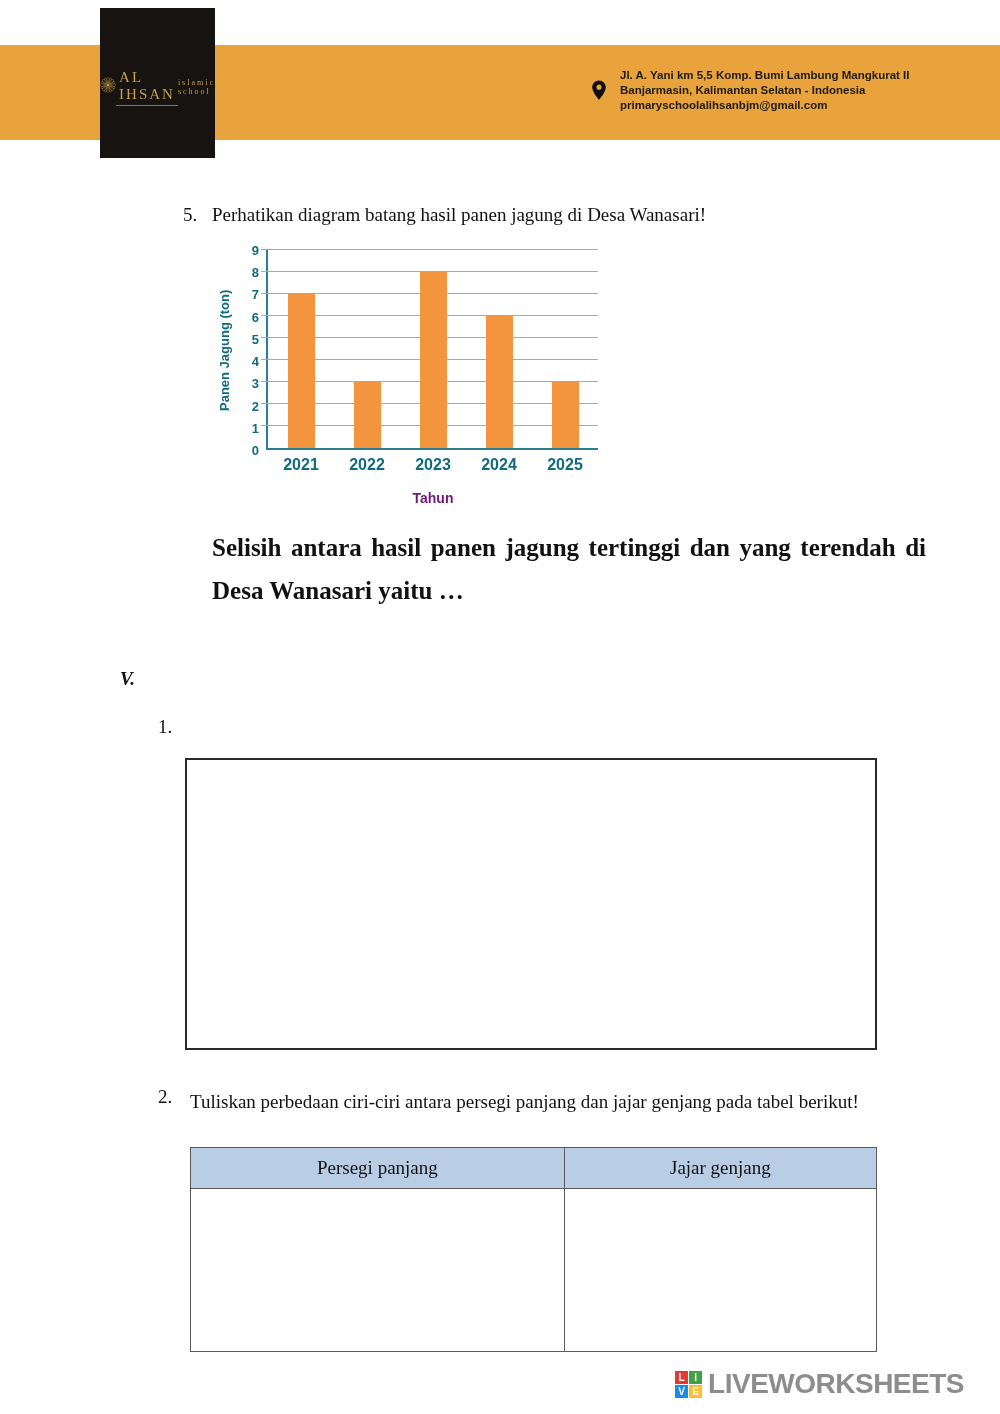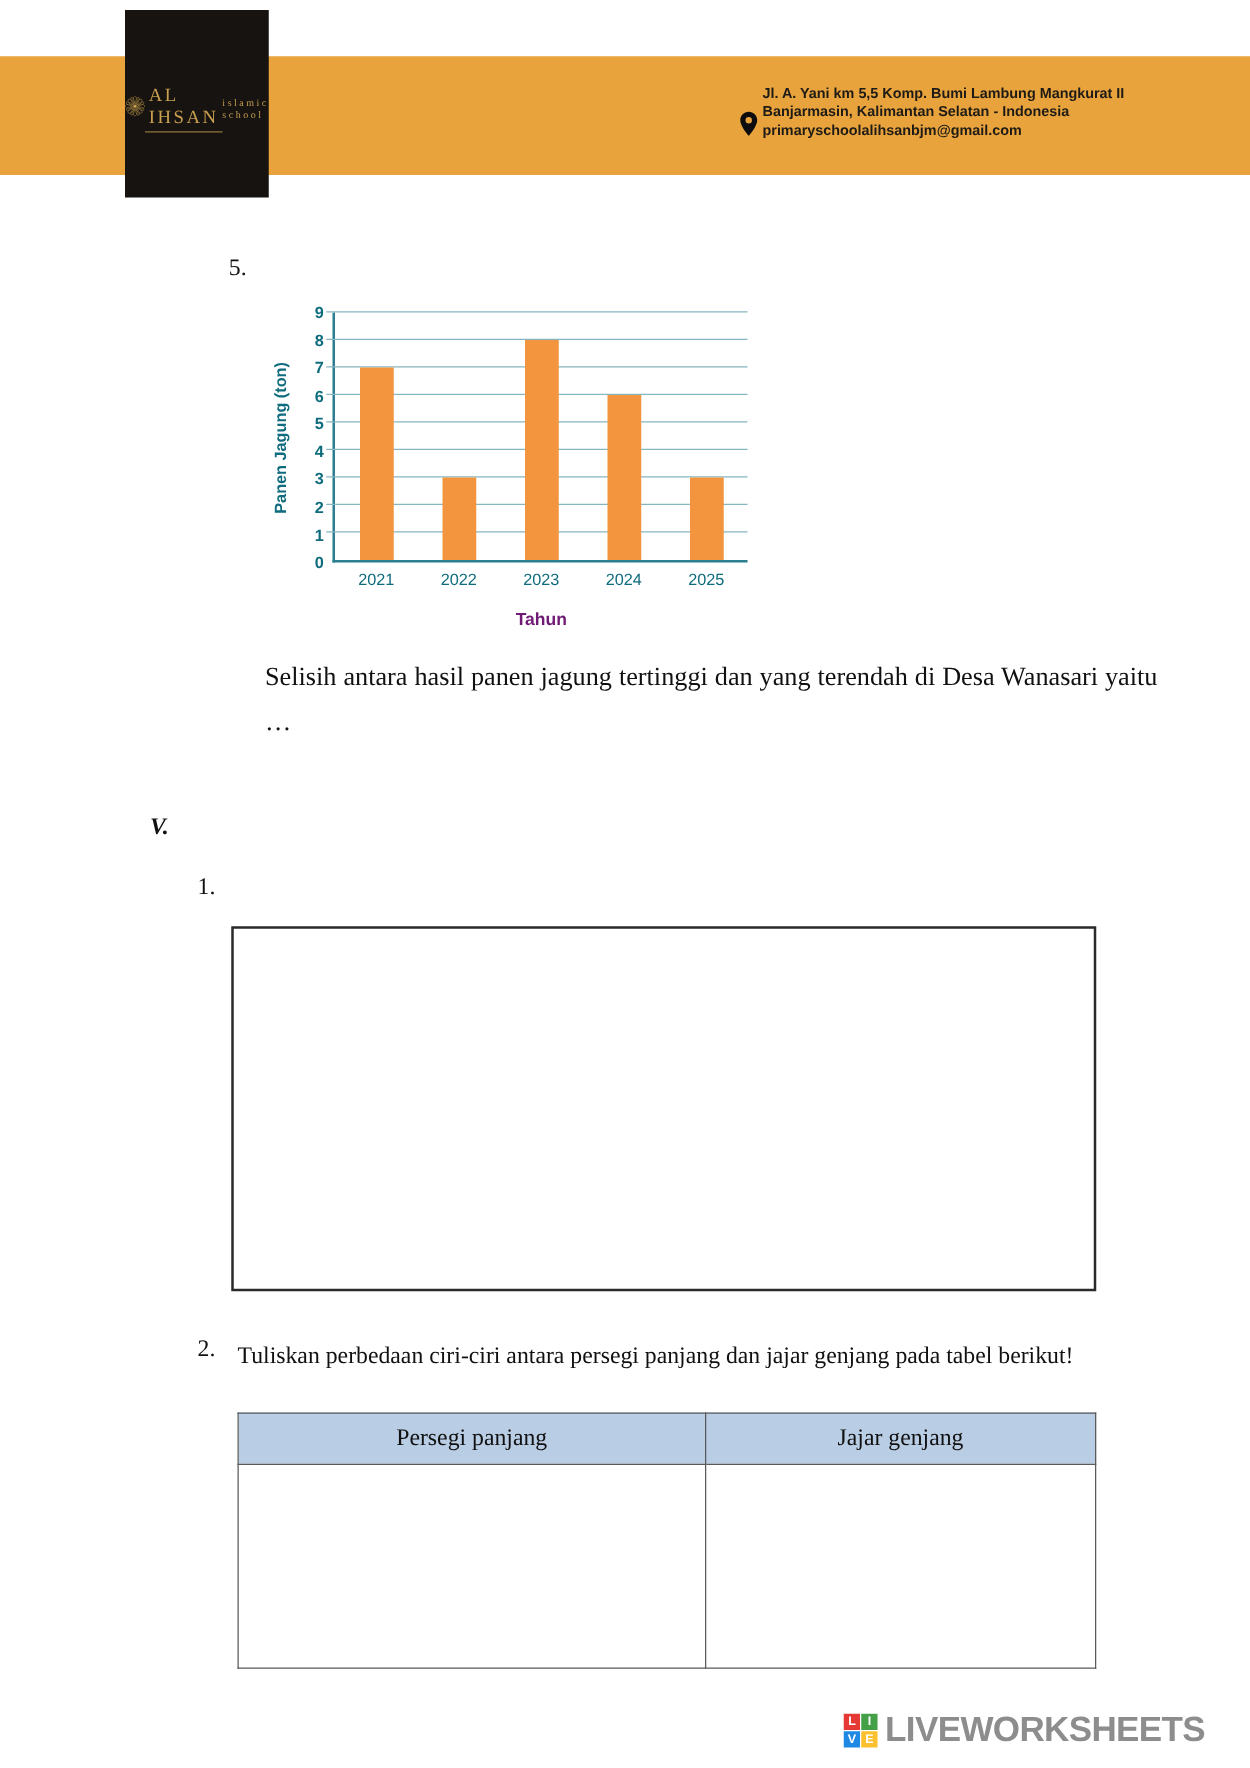--- a/index.html
+++ b/index.html
@@ -14,39 +14,39 @@
   .logo-box {
     position:absolute; left:100px; top:8px; width:115px; height:150px;
     background:#171310; display:flex; flex-direction:row; align-items:center;
     justify-content:center; padding-top:4px; box-sizing:border-box;
   }
   .school-name {
     color:#c79f4e; font-size:15px; letter-spacing:2px; margin-top:4px;
     border-bottom:1px solid rgba(199,159,78,.7); padding:0 3px 2px 3px;
   }
   .school-sub { color:#c79f4e; font-size:8px; letter-spacing:2px; margin-top:3px; text-transform:lowercase; }
-  .addr { position:absolute; left:588px; top:68px; display:flex; align-items:flex-end; }
+  .addr { position:absolute; left:588px; top:68px; display:flex; align-items:center; gap:10px; }
   .addr-lines {
     font-family:"Liberation Sans", sans-serif; font-weight:bold; font-size:11.5px;
     color:#1e1b16; line-height:1.3;
   }
   .pin svg { display:block; }
 
   
   .q-row { display:flex; font-size:19px; }
   .q-num { flex:0 0 auto; }
   .q5 { margin:42px 0 0 183px; } .q5 .q-num { width:29px; }
   .sectionv { margin:56px 0 0 120px; font-weight:bold; font-style:italic; }
   .sectionv .q-num { width:36px; }
   .q1 { margin:26px 0 0 158px; } .q1 .q-num { width:32px; }
   .q2 { margin:36px 123px 0 158px; } .q2 .q-num { width:32px; }
   .q2 .q-text { flex:1 1 auto; text-align:justify; line-height:1.72; }
 
   .para {
-    margin:20px 74px 0 212px; font-size:21px; text-align:justify; line-height:1.72;
+    margin:20px 74px 0 212px; font-size:25px; text-align:justify; line-height:1.72;font-weight:bold;
   }
 
   
   .chart-wrap { margin:24px 0 0 214px; width:fit-content; font-family:"Liberation Sans", sans-serif; }
   .chart-row { display:flex; align-items:stretch; }
   .chart-ytitle {
     writing-mode:vertical-rl; transform:rotate(180deg); text-align:center;
     font-weight:bold; font-size:13px; color:#0f6c7e; width:22px; line-height:22px;
   }
   .chart-yaxis { position:relative; width:30px; }
@@ -59,21 +59,21 @@
     border-left:2px solid #2b7f90; border-bottom:2px solid #2b7f90;
   }
   .gridline { position:absolute; left:-7px; right:0; height:1px; background:#86b6c0; z-index:1; }
   .chart-bars {
     position:absolute; left:0; right:0; top:0; bottom:0;
     display:flex; z-index:2;
   }
   .bar-slot { flex:1; display:flex; justify-content:center; align-items:flex-end; }
   .bar { width:27px; }
   .chart-xrow { margin-left:54px; width:330px; display:flex; margin-top:6px; }
-  .xtick { flex:1; text-align:center; font-weight:normal; font-size:13px; color:#0f6c7e; }
+  .xtick { flex:1; text-align:center; font-weight:bold; font-size:16px; color:#0f6c7e; }
   .chart-xtitle {
     margin-left:54px; width:330px; text-align:center; font-weight:bold;
     font-size:14px; color:#701a75; margin-top:16px;
   }
 
   
   .answer-box {
     margin:20px 0 0 185px; width:692px; height:292px;
     border:2px solid #2a2a2a; box-sizing:border-box; background:#fff;
   }
@@ -139,20 +139,21 @@
     <div class="addr-lines">
       <div>Jl. A. Yani km 5,5 Komp. Bumi Lambung Mangkurat II</div>
       <div>Banjarmasin, Kalimantan Selatan - Indonesia</div>
       <div>primaryschoolalihsanbjm@gmail.com</div>
     </div>
   </div>
 </div>
 
 <div class="q-row q5">
   <span class="q-num">5.</span>
+  <span class="q-text">Perhatikan diagram batang hasil panen jagung di Desa Wanasari!</span>
 </div>
 
 <div class="chart-wrap">
   <div class="chart-row">
     <div class="chart-ytitle">Panen Jagung (ton)</div>
     <div class="chart-yaxis">
         <div class="ytick" style="bottom: 0%;">0</div>
         <div class="ytick" style="bottom: 11.1111%;">1</div>
         <div class="ytick" style="bottom: 22.2222%;">2</div>
         <div class="ytick" style="bottom: 33.3333%;">3</div>

